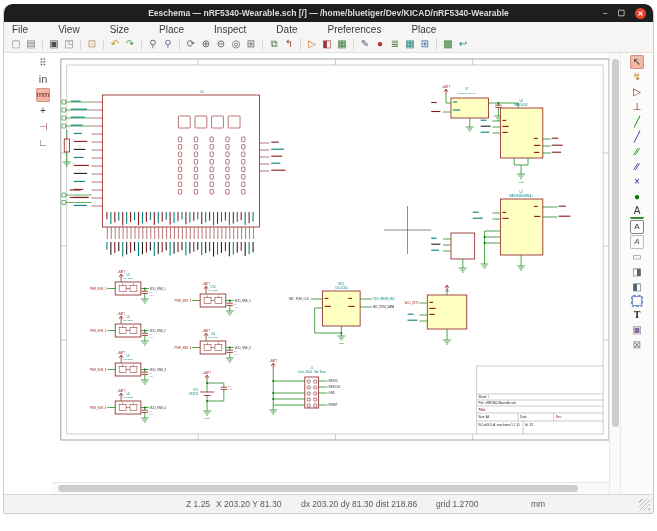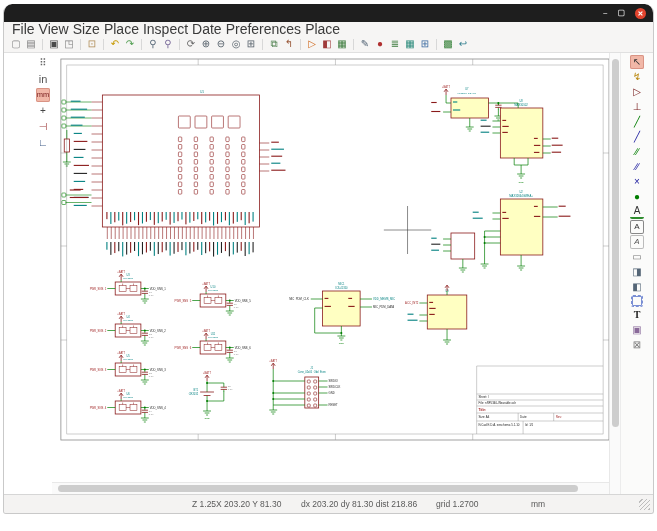--- a/index.html
+++ b/index.html
@@ -7,22 +7,22 @@
   .window{margin:4px 3px 0;border:1px solid #c9c9c9;border-top:none;border-radius:9px 9px 3px 3px;
     overflow:hidden;background:#f6f5f4;}
   
   .titlebar{height:18px;background:#1e1e1e;color:#dcdcdc;display:flex;align-items:center;
     justify-content:center;position:relative;font-size:8.5px;font-weight:bold;border-radius:8px 8px 0 0;}
   .controls{position:absolute;right:7px;top:0;height:100%;display:flex;align-items:center;gap:10px;}
   .ctrl{color:#c9c9c9;font-size:8px;line-height:1;}
   .ctrl.close{width:11px;height:11px;border-radius:50%;background:#e2442e;color:#fff;font-size:7px;
     display:flex;align-items:center;justify-content:center;}
   
-  .menubar{height:14px;background:#f6f5f4;display:flex;align-items:center;padding-left:8px;gap:4px;
-    font-size:14px;color:#3a3a3a;}
+  .menubar{height:14px;background:#f6f5f4;display:flex;align-items:center;padding-left:8px;gap:30px;
+    font-size:10px;color:#3a3a3a;}
   .menubar span{cursor:default;}
   
   .toolbar{height:16px;background:#f6f5f4;display:flex;align-items:center;padding-left:5px;gap:1px;
     border-bottom:1px solid #e0e0e0;}
   .tbtn{width:14px;height:14px;display:inline-flex;align-items:center;justify-content:center;
     font-size:10px;line-height:1;border-radius:2px;cursor:default;user-select:none;}
   .tbtn.active{background:#f1b7a7;box-shadow:inset 0 0 0 1px #d99384;}
   .sep{width:1px;height:11px;background:#d8d8d8;margin:0 3px;flex:none;}
   
   .main{display:flex;height:441px;background:#fff;align-items:stretch;}
@@ -62,20 +62,21 @@
   .t32{font-size:3.2px}
   .tTeal{fill:#008080}.tRed{fill:#9c1b1b}.tBlk{fill:#222}.tGrn{fill:#007d00}.tGray{fill:#8a8a8a}
   .mid{text-anchor:middle}.end{text-anchor:end}
 </style>
 </head>
 <body>
 
 <div class="window" data-name="eeschema-window">
 
   <div class="titlebar" data-name="titlebar">
+    <span data-name="window-title">Eeschema — nRF5340-Wearable.sch [/] — /home/bluetiger/Dev/KICAD/nRF5340-Wearable</span>
     <span class="controls" data-name="window-controls">
       <span class="ctrl" data-name="minimize-button">–</span>
       <span class="ctrl" data-name="maximize-button">▢</span>
       <span class="ctrl close" data-name="close-button">✕</span>
     </span>
   </div>
 
   <div class="menubar" data-name="menubar">
     <span data-name="menu-file">File</span>
     <span data-name="menu-edit">View</span>
@@ -726,20 +727,20 @@
         <span class="tbtn" data-name="import-sheet-pin-icon" style="color: rgb(85, 102, 119);">◨</span>
         <span class="tbtn" data-name="place-sheet-pin-icon" style="color: rgb(85, 102, 119);">◧</span>
         <span class="tbtn" data-name="graphic-line-icon" style="color: rgb(122, 143, 212);"></span>
         <span class="tbtn" data-name="graphic-text-icon" style="color: rgb(34, 34, 34);">T</span>
         <span class="tbtn" data-name="place-image-icon" style="color: rgb(138, 106, 154);">▣</span>
         <span class="tbtn" data-name="delete-tool-icon" style="color: rgb(119, 119, 119);">⊠</span>
       </div>
   </div>
 
   <div class="statusbar" data-name="statusbar">
-    <span class="status-item" style="left:188px" data-name="status-zoom">Z 1.25</span>
+    <span class="status-item" style="left:182px" data-name="status-zoom">Z 1.25</span>
     <span class="status-item" style="left:212px" data-name="status-position">X 203.20 Y 81.30</span>
     <span class="status-item" style="left:297px" data-name="status-delta">dx 203.20 dy 81.30 dist 218.86</span>
     <span class="status-item" style="left:432px" data-name="status-grid">grid 1.2700</span>
     <span class="status-item" style="left:527px" data-name="status-units">mm</span>
     <span class="grip" data-name="resize-grip"></span>
   </div>
 </div>
 
 </body></html>

